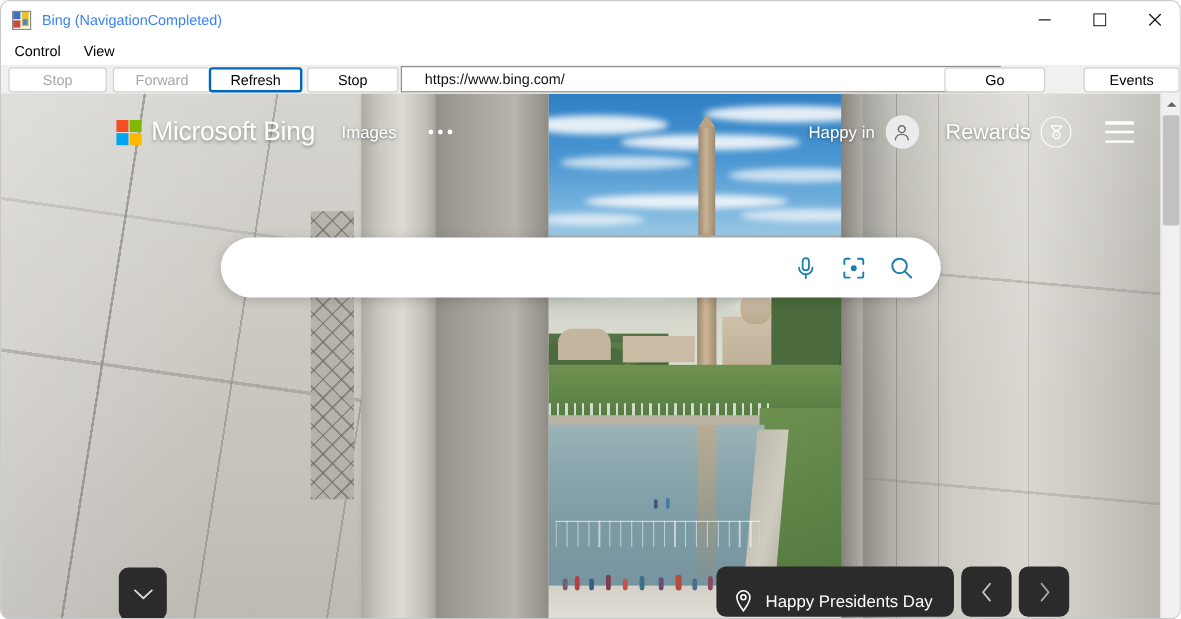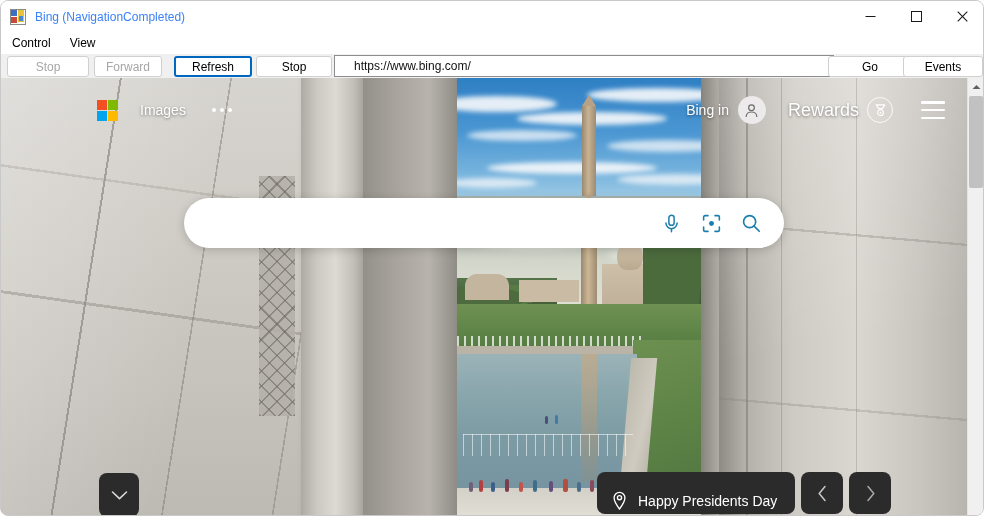--- a/index.html
+++ b/index.html
@@ -104,24 +104,24 @@
     font-size: 12px;
     color: #000;
     display: flex;
     align-items: center;
     justify-content: center;
   }
   .nav-btn.disabled { color: #a6a6a6; }
   .nav-btn.focused  { border: 2px solid #0067c0; }
 
   #btn-back     { left: 6px;   width: 82px; }
-  #btn-forward  { left: 93px;  width: 68px; }
+  #btn-forward  { left: 93px;  width: 82px; }
   #btn-refresh  { left: 173px; width: 78px; }
   #btn-stop     { left: 255px; width: 76px; }
-  #btn-go       { left: 827px; width: 84px; text-align: center; }
+  #btn-go       { left: 786px; width: 84px; text-align: center; }
   #btn-events   { left: 902px; width: 80px; }
 
   #url-input {
     position: absolute;
     top: 1px; left: 333px;
     width: 500px; height: 22px;
     background: #ffffff;
     border: 1px solid #8d8d8d;
     font-family: "Liberation Sans", sans-serif;
     font-size: 12px;
@@ -709,32 +709,33 @@
 
     <div id="bing-header">
 
       <div id="ms-logo-group">
         <div id="ms-squares">
           <i class="ms-r"></i>
             <i class="ms-g"></i>
             <i class="ms-b"></i>
             <i class="ms-y"></i>
         </div>
+        <div id="brand-text">Microsoft Bing</div>
       </div>
 
       <div id="images-link">Images</div>
 
       <div id="more-dots">
         <i></i>
           <i></i>
           <i></i>
       </div>
 
       <div id="header-right">
-        <div id="signin-text">Bing in</div>
+        <div id="signin-text">Happy in</div>
 
         <div id="avatar">
           <svg width="17" height="17" viewBox="0 0 24 24">
             <circle cx="12" cy="8" r="4" fill="none" stroke="#6b6b6b" stroke-width="1.7"></circle>
             <path d="M4.5 20.5c0-4 3.4-6.4 7.5-6.4s7.5 2.4 7.5 6.4" fill="none" stroke="#6b6b6b" stroke-width="1.7" stroke-linecap="round"></path>
           </svg>
         </div>
 
         <div id="rewards-text">Rewards</div>
 

